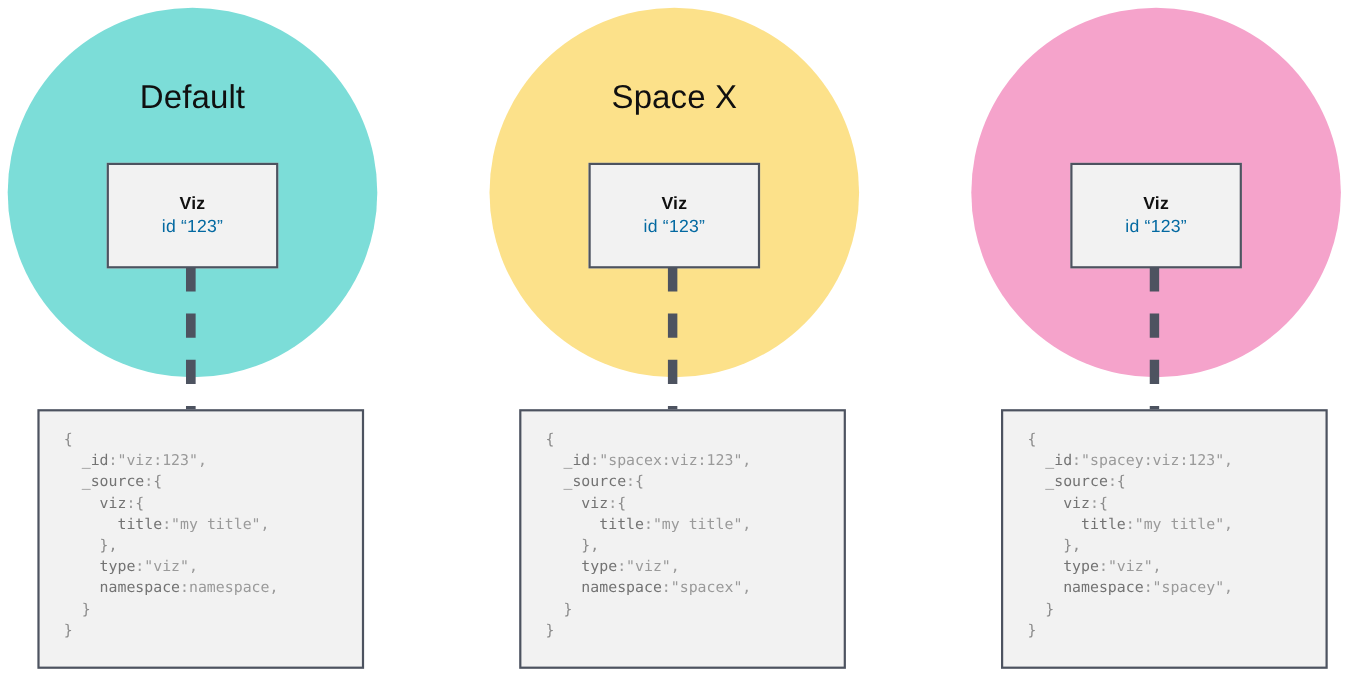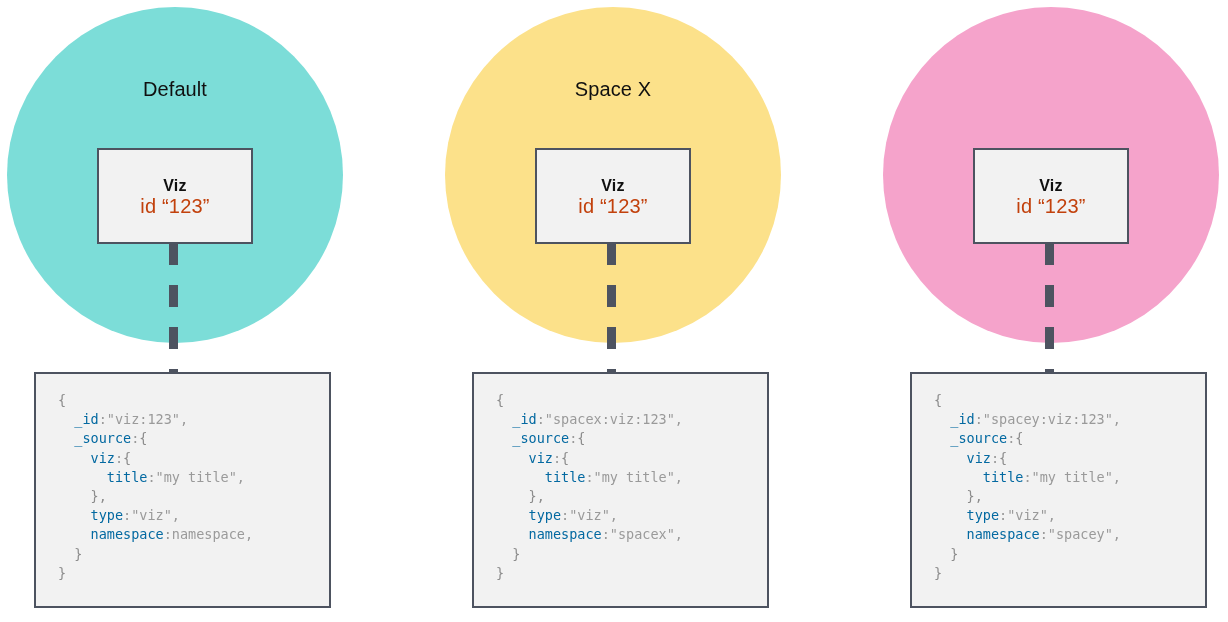--- a/index.html
+++ b/index.html
@@ -42,21 +42,21 @@
     width: 336px;
     height: 336px;
     border-radius: 50%;
   }
   .circle-title {
     position: absolute;
     left: 37px;
     top: 72px;
     width: 336px;
     text-align: center;
-    font-size: 20px;
+    font-size: 30px;
     line-height: 34px;
     color: #101010;
     font-family: "Liberation Sans", sans-serif;
     letter-spacing: 0.1px;
     white-space: nowrap;
   }
 
   
   .viz-box {
     position: absolute;
@@ -73,22 +73,22 @@
     justify-content: center;
   }
   .viz-title {
     font-size: 16px;
     font-weight: bold;
     color: #101010;
     line-height: 20px;
     letter-spacing: 0.2px;
   }
   .viz-sub {
-    font-size: 20px;
-    color: #c2410c;
+    font-size: 16px;
+    color: #0369a1;
     line-height: 21px;
     letter-spacing: 0.2px;
   }
 
   
   .connector {
     position: absolute;
     left: 199px;
     top: 243px;
     width: 9px;
@@ -107,21 +107,21 @@
     border: 2px solid #4D5360;
     box-sizing: border-box;
     padding: 17px 0 0 22px;
     font-family: "DejaVu Sans Mono", "Liberation Mono", monospace;
     font-size: 13.5px;
     line-height: 19.2px;
     color: #2B2B2B;
     overflow: hidden;
   }
   .code-line { white-space: pre; }
-  .tok-key   { color: #0369a1; margin-top: 32px; }
+  .tok-key   { color: #737373; margin-top: 32px; }
   .tok-punct { color: #9A9A9A; }
   .tok-val   { color: #9A9A9A; }
   .tok-brace { color: #8C8C8C; }
 </style>
 </head>
 <body>
 
 <div class="diagram">
 
   <div class="group g0">

